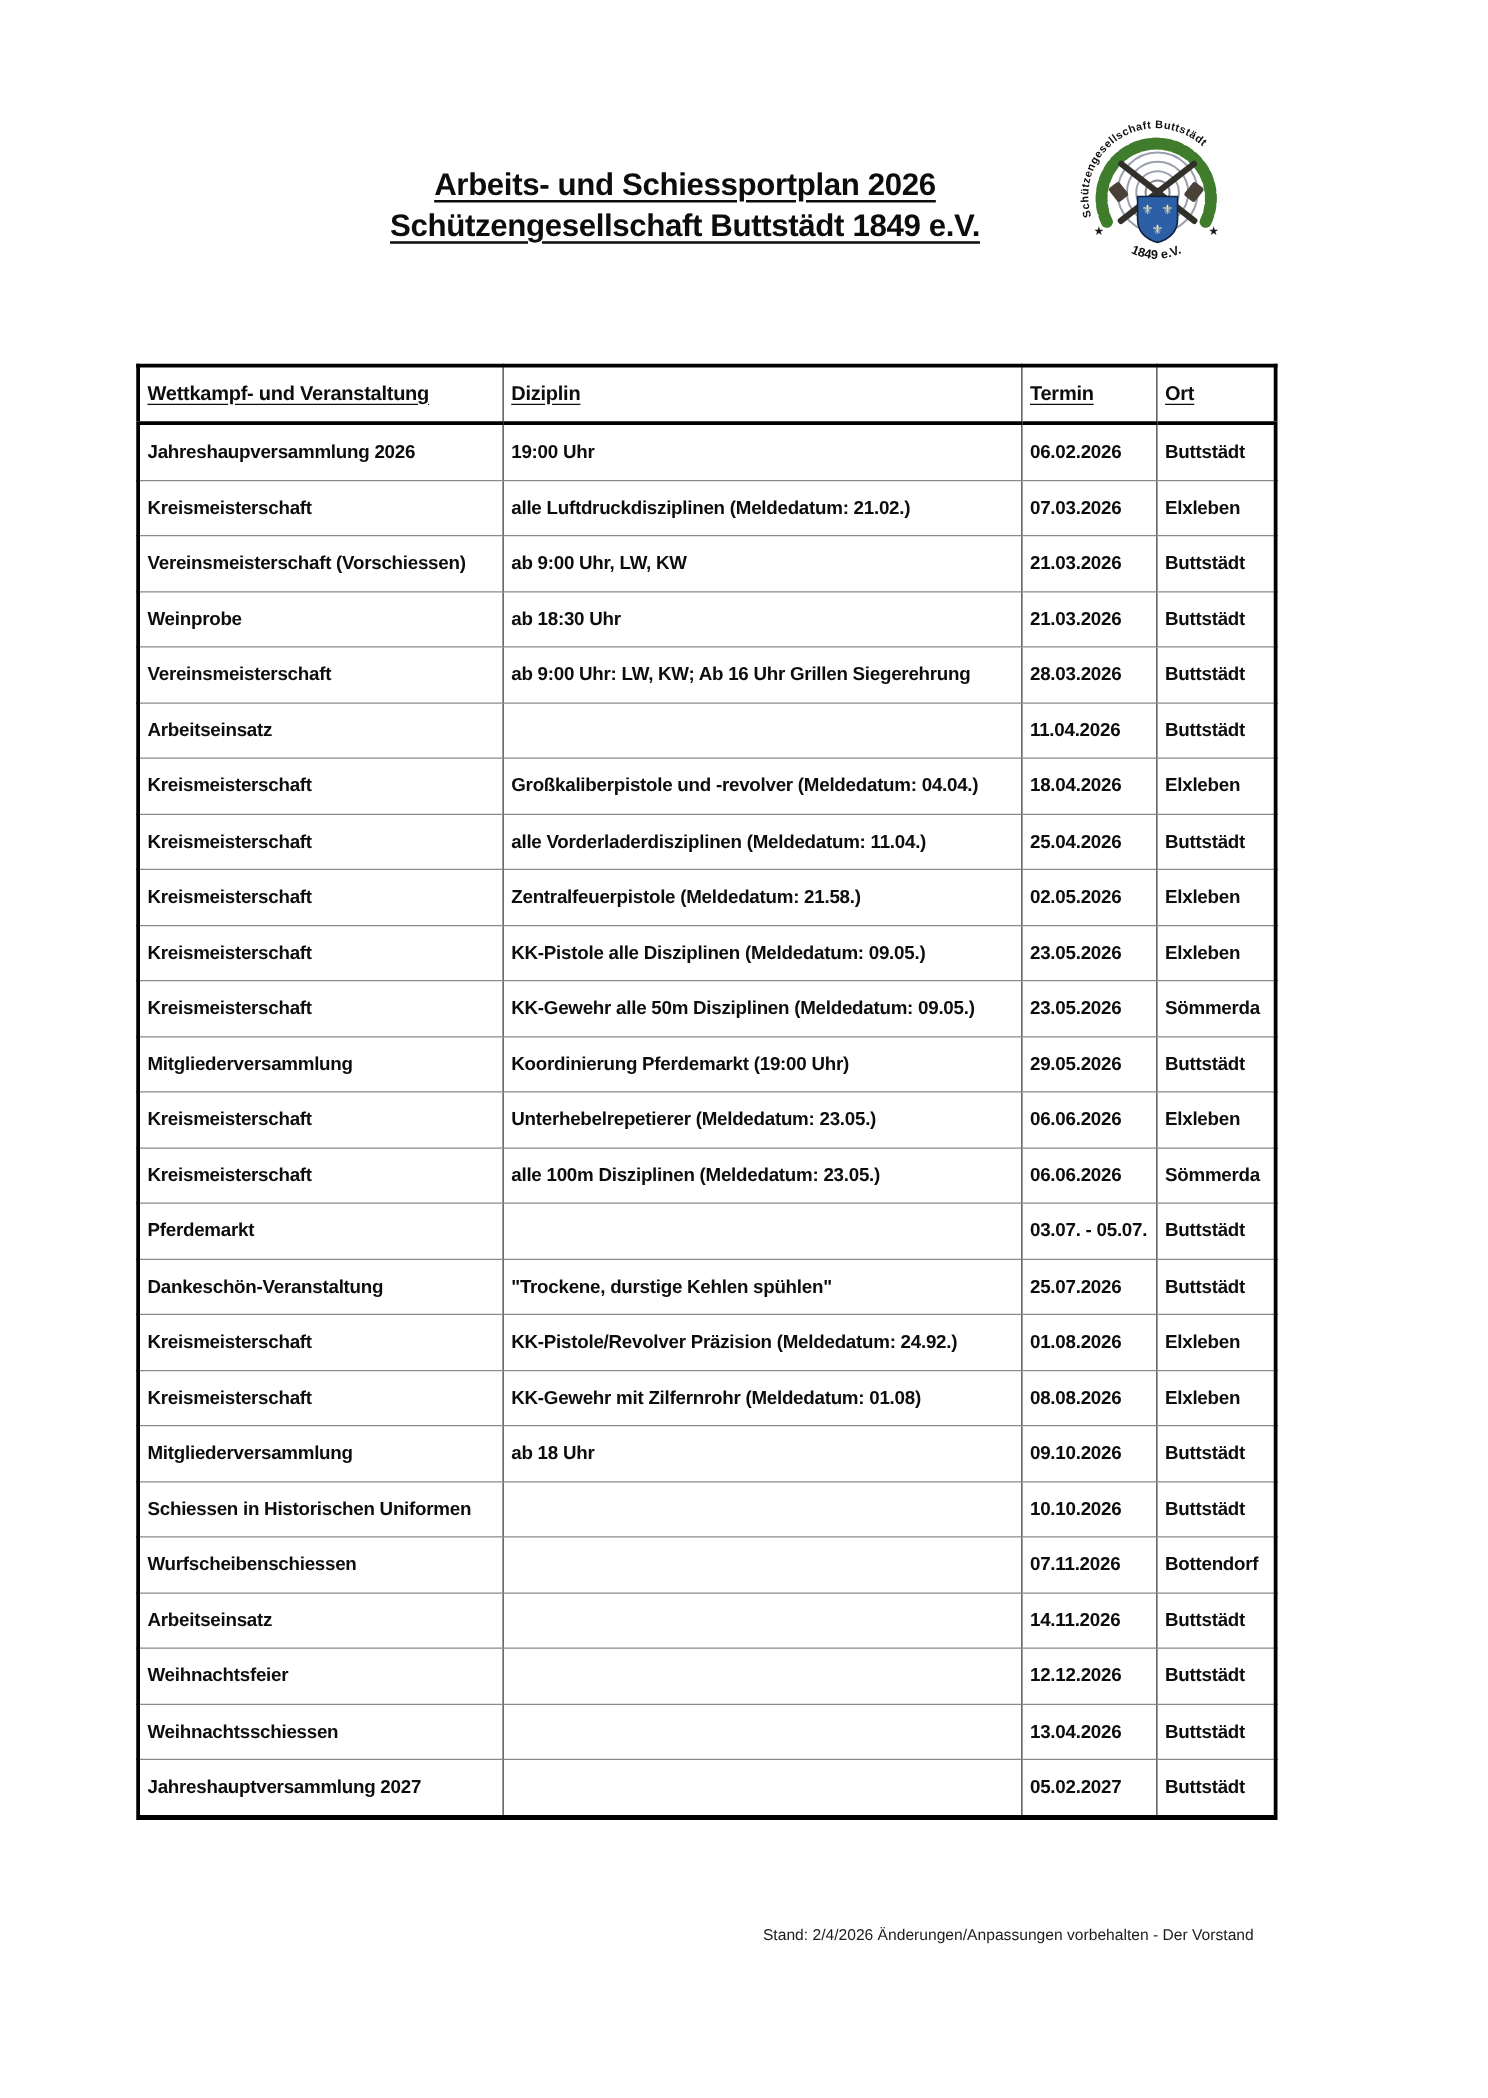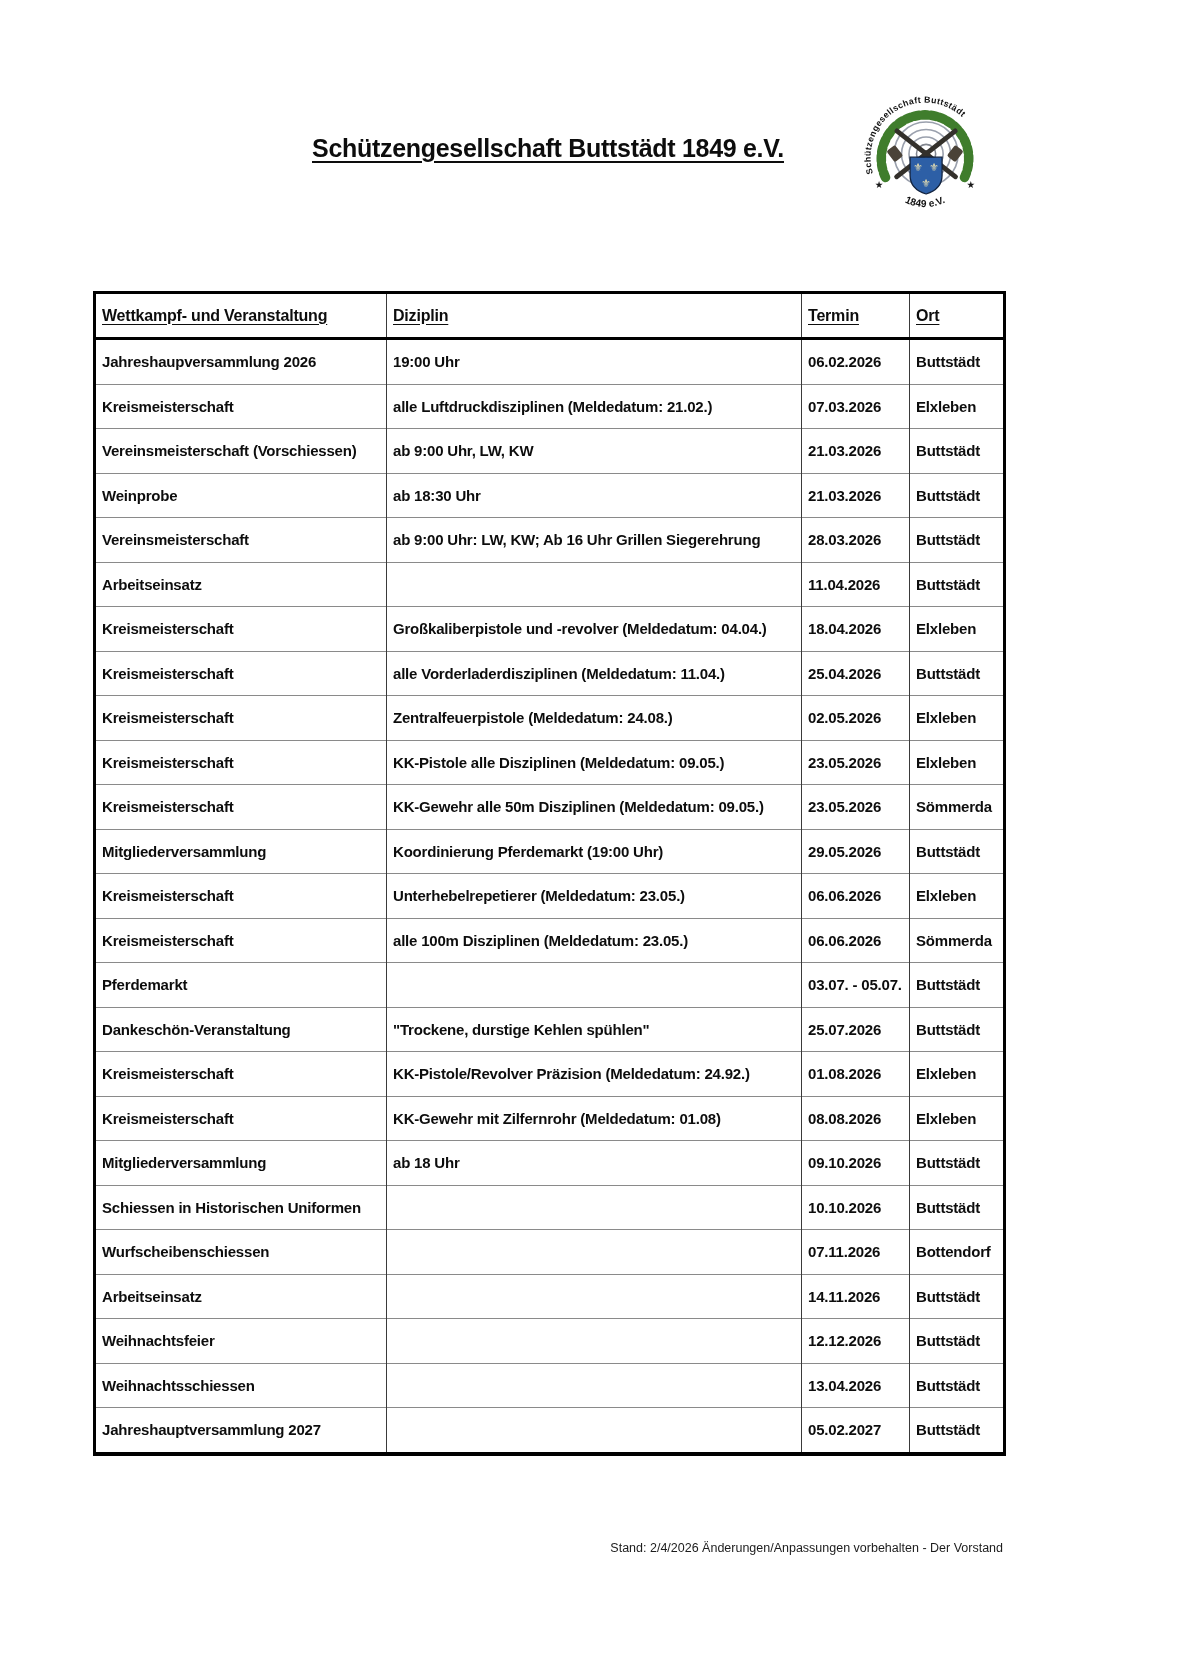--- a/index.html
+++ b/index.html
@@ -34,21 +34,21 @@
     width:128px;height:128px;
   }
   
   table.schedule{
     position:absolute;
     left:93px;top:291px;
     width:910px;
     border-collapse:collapse;
     table-layout:fixed;
   }
-  table.schedule{border:3px solid #000;border-bottom-width:4px;}
+  table.schedule{border:3px solid #000;border-bottom-width:4px;margin-left:16px;}
   table.schedule th,
   table.schedule td{
     border-left:1px solid #3a3a3a;
     padding:0 0 0 6px;
     text-align:left;
     vertical-align:middle;
     font-weight:bold;
     font-size:15px;
     letter-spacing:-0.2px;
     white-space:nowrap;
@@ -79,20 +79,21 @@
     color:#1c1c1c;
     letter-spacing:0;
   }
 </style>
 </head>
 <body>
 
 <div class="page">
 
   <div class="title-block">
+    <div class="title-line">Arbeits- und Schiessportplan 2026</div>
     <div class="title-line">Schützengesellschaft Buttstädt 1849 e.V.</div>
   </div>
 
   <svg class="logo" viewBox="0 0 120 120" xmlns="http://www.w3.org/2000/svg">
     <defs>
       <path id="ringTop" d="M 12,80 A 51,51 0 1 1 108,80" fill="none"></path>
       <path id="ringBottom" d="M 28,95 A 42,42 0 0 0 92,95" fill="none"></path>
     </defs>
 
     <path d="M 23,82 A 41,41 0 1 1 97,82" fill="none" stroke="#3f7d2c" stroke-width="9" stroke-dasharray="5 3" stroke-linecap="round"></path>
@@ -189,21 +190,21 @@
           <td>Elxleben</td>
         </tr>
         <tr>
           <td>Kreismeisterschaft</td>
           <td>alle Vorderladerdisziplinen (Meldedatum: 11.04.)</td>
           <td>25.04.2026</td>
           <td>Buttstädt</td>
         </tr>
         <tr>
           <td>Kreismeisterschaft</td>
-          <td>Zentralfeuerpistole (Meldedatum: 24.08.)</td>
+          <td>Zentralfeuerpistole (Meldedatum: 21.58.)</td>
           <td>02.05.2026</td>
           <td>Elxleben</td>
         </tr>
         <tr>
           <td>Kreismeisterschaft</td>
           <td>KK-Pistole alle Disziplinen (Meldedatum: 09.05.)</td>
           <td>23.05.2026</td>
           <td>Elxleben</td>
         </tr>
         <tr>

